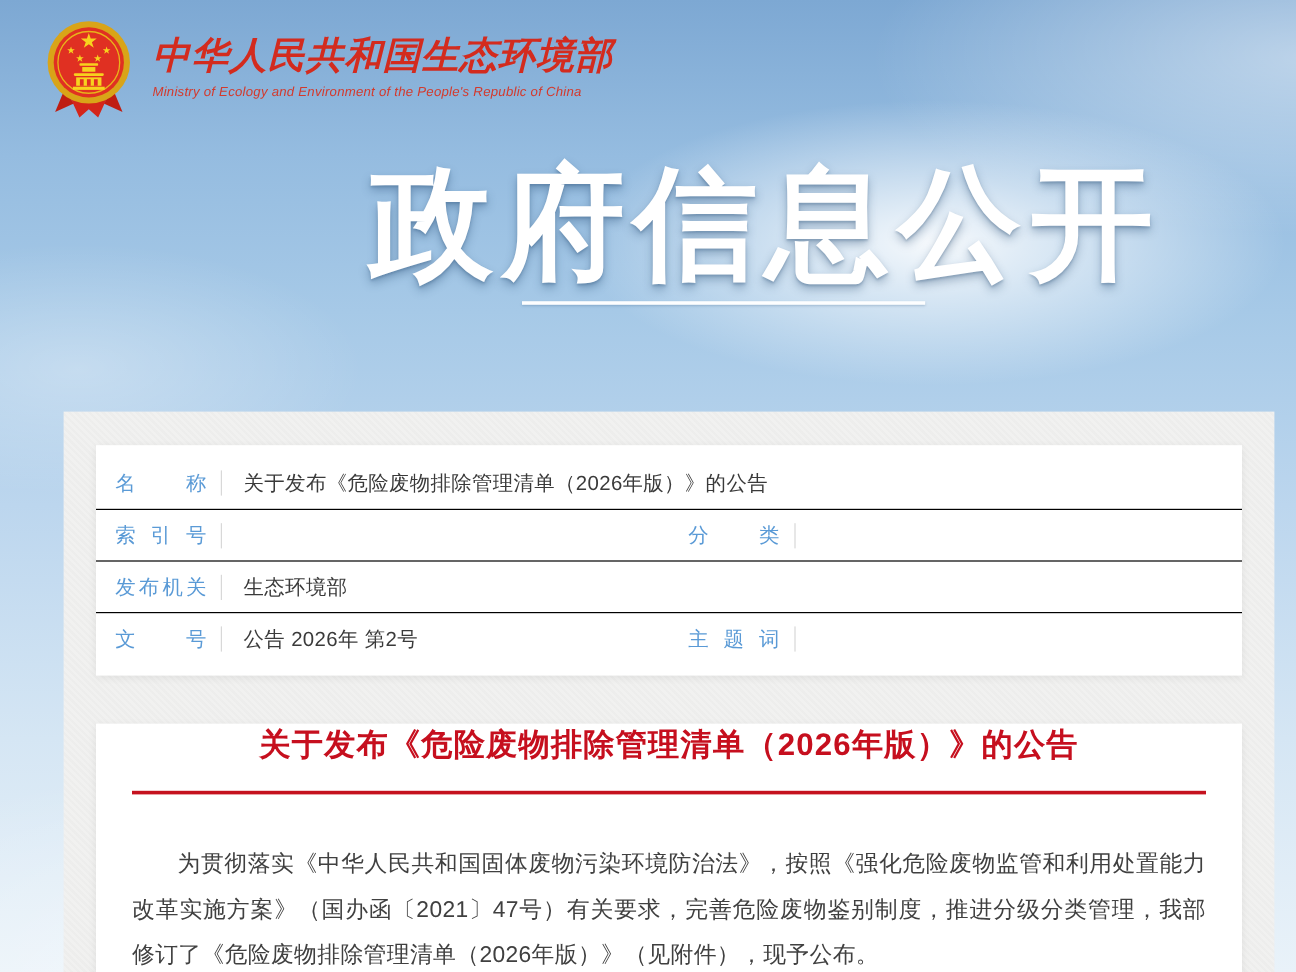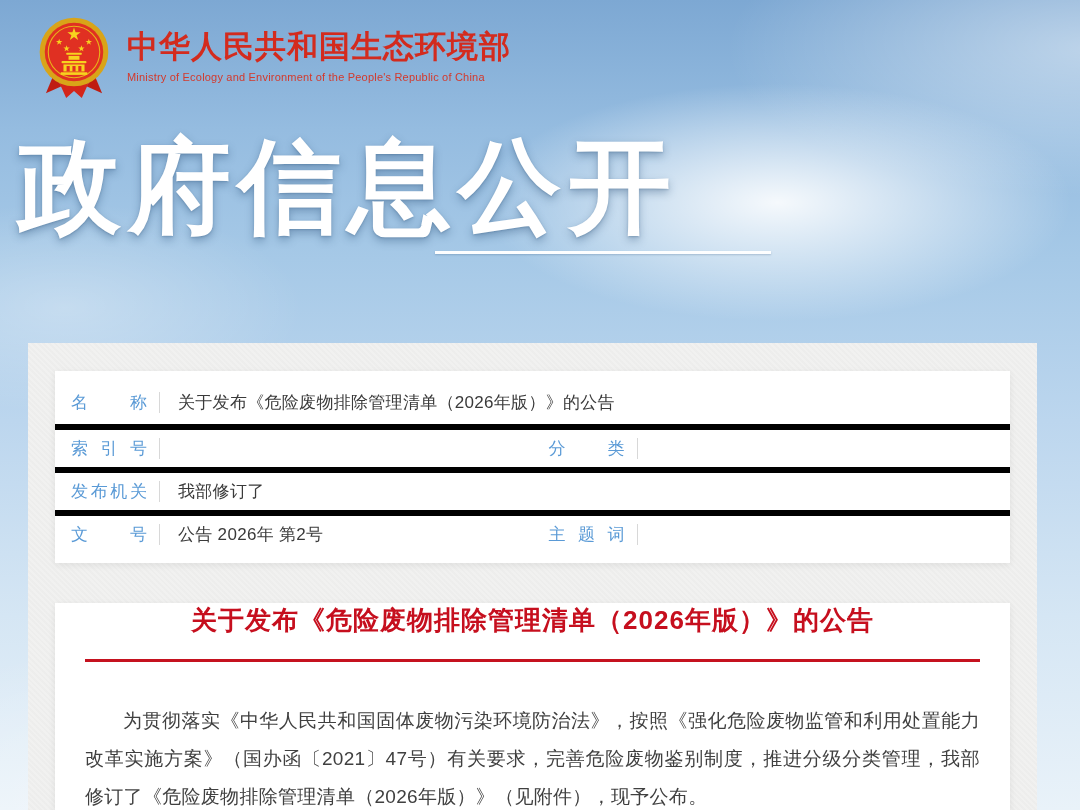--- a/index.html
+++ b/index.html
@@ -10,53 +10,53 @@
     position:relative; width:1080px; height:810px; overflow:hidden;
     background:
       radial-gradient(420px 170px at 72% 25%, rgba(255,255,255,.9), rgba(255,255,255,0) 70%),
       radial-gradient(520px 210px at 101% 6%, rgba(255,255,255,.45), rgba(255,255,255,0) 70%),
       radial-gradient(340px 150px at 6% 38%, rgba(255,255,255,.30), rgba(255,255,255,0) 70%),
       radial-gradient(760px 300px at 28% 104%, rgba(255,255,255,.55), rgba(255,255,255,0) 72%),
       linear-gradient(180deg,#7da8d3 0%,#95bce0 16%,#a6c9e7 32%,#bcd6ee 52%,#d5e6f4 76%,#e9f2f9 100%);
   }
 
   
-  .site-header{ position:absolute; left:35px; top:14px; display:flex; align-items:flex-start; }
+  .site-header{ position:absolute; left:35px; top:14px; display:flex; align-items:flex-start;font-style:italic; }
   .emblem{ width:78px; height:90px; flex:0 0 auto; }
   .head-titles{ margin:16px 0 0 14px; }
   .head-zh{ font-size:31px; font-weight:bold; color:#d32b1e; letter-spacing:1px; line-height:1.1; }
   .head-en{ font-size:11px; color:#d3392c; margin-top:7px; letter-spacing:.2px; }
 
   
-  .banner{ position:absolute; left:0; top:128px; width:968px; text-align:left; }
+  .banner{ position:absolute; left:0; top:128px; width:968px; text-align:right; }
   .banner-title{
     font-size:103px; font-weight:bold; color:#ffffff; letter-spacing:7px;
     padding-left:18px; line-height:1.15;
     text-shadow:0 4px 8px rgba(32,70,110,.35), 0 1px 2px rgba(32,70,110,.25);
   }
   .banner-underline{ width:336px; height:3px; background:#fdfeff; margin:5px 0 0 435px;
     box-shadow:0 1px 2px rgba(40,80,120,.25); }
 
   
   .content-panel{
-    position:absolute; left:28px; top:343px; width:1009px; height:467px;
+    position:absolute; left:53px; top:343px; width:1009px; height:467px;
     background:
       repeating-linear-gradient(45deg, rgba(0,0,0,.014) 0 2px, rgba(0,0,0,0) 2px 4px),
       #f1f1f0;
   }
   .card{
     width:955px; margin:0 auto; background:#ffffff;
     box-shadow:0 2px 7px rgba(0,0,0,.07);
   }
   .meta-card{ margin-top:28px; padding:10px 0; }
   .article-card{ margin-top:13px; min-height:300px; padding:0 30px; }
 
   
   .meta-row{ display:flex; align-items:stretch; min-height:43px; }
-  .meta-row + .meta-row{ border-top:6px solid #000000; }
+  .meta-row + .meta-row{ border-top:1px solid #000000; }
   .meta-cell{ display:flex; align-items:center; width:50%; }
   .meta-cell.full{ width:100%; }
   .meta-label{
     display:inline-block; width:76px; margin-left:16px; flex:0 0 76px;
     color:#5a9ad6; font-size:17px; text-align:justify; text-align-last:justify;
   }
   .meta-divider{ width:1px; height:21px; background:#d8d8d8; margin:0 0 0 12px; flex:0 0 1px; }
   .meta-value{ color:#3a3a3a; font-size:17px; margin-left:18px; letter-spacing:.3px; }
 
   
@@ -134,21 +134,21 @@
         <div class="meta-cell">
           <span class="meta-label">分 类</span>
           <span class="meta-divider"></span>
         </div>
       </div>
 
       <div class="meta-row">
         <div class="meta-cell">
           <span class="meta-label">发布机关</span>
           <span class="meta-divider"></span>
-          <span class="meta-value">我部修订了</span>
+          <span class="meta-value">生态环境部</span>
         </div>
       </div>
 
       <div class="meta-row">
         <div class="meta-cell">
           <span class="meta-label">文 号</span>
           <span class="meta-divider"></span>
           <span class="meta-value">公告 2026年 第2号</span>
         </div>
         <div class="meta-cell">

